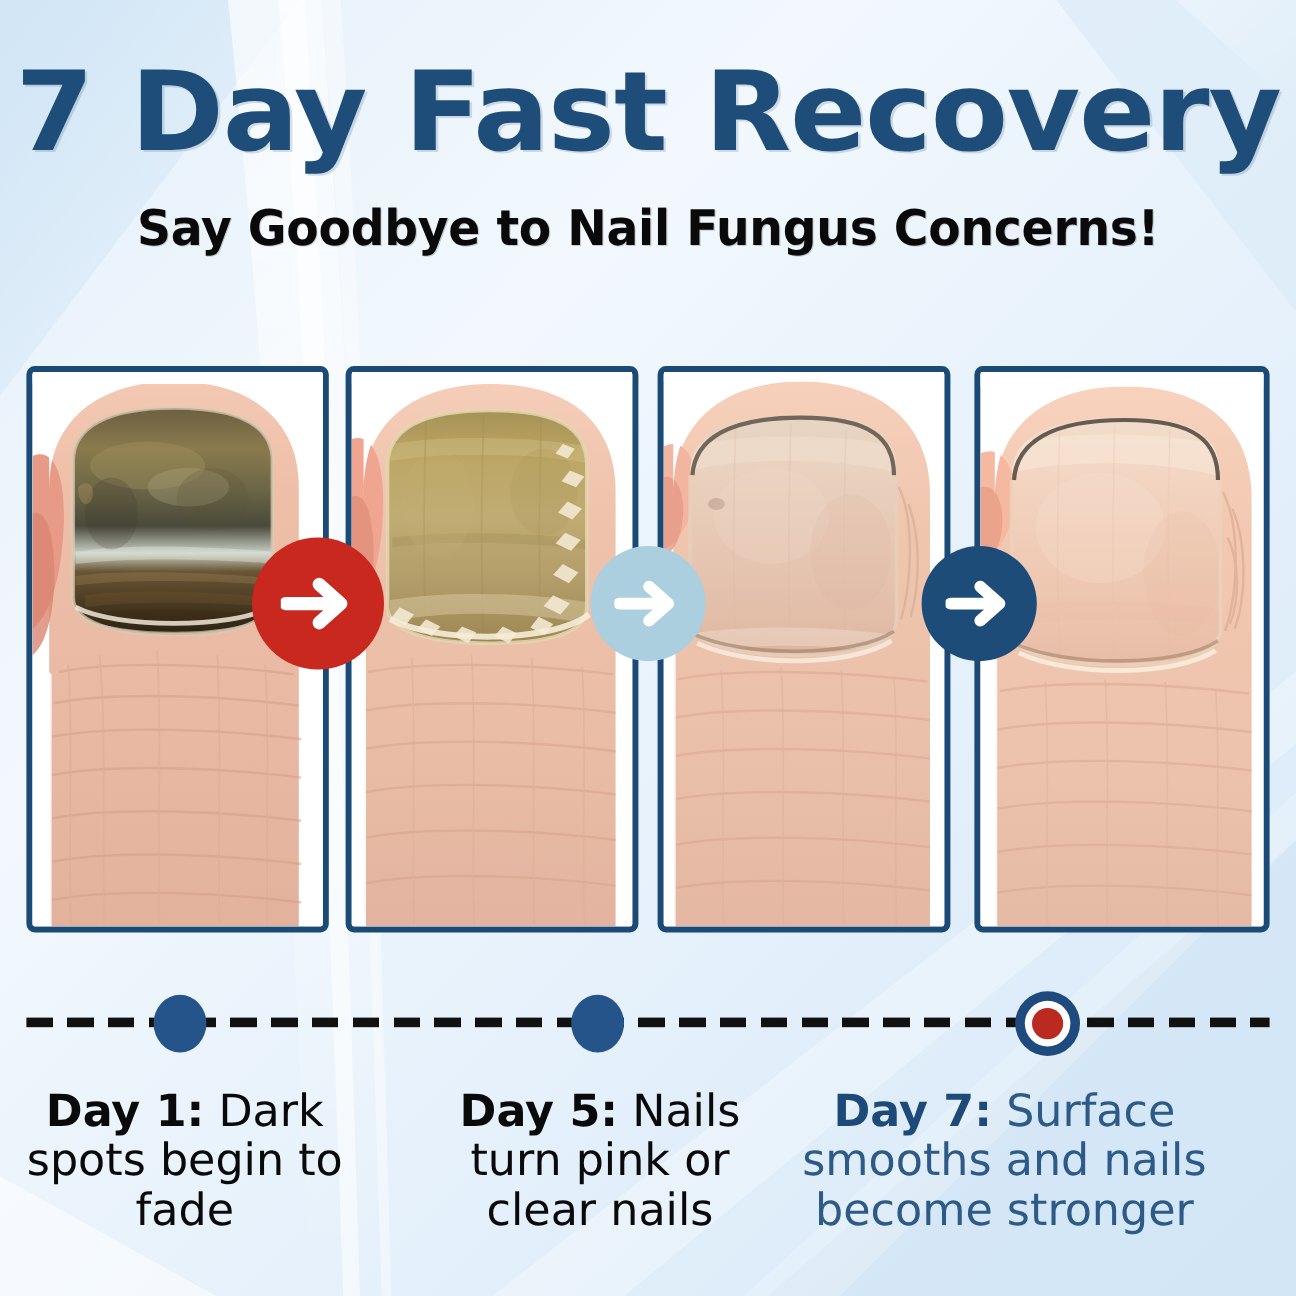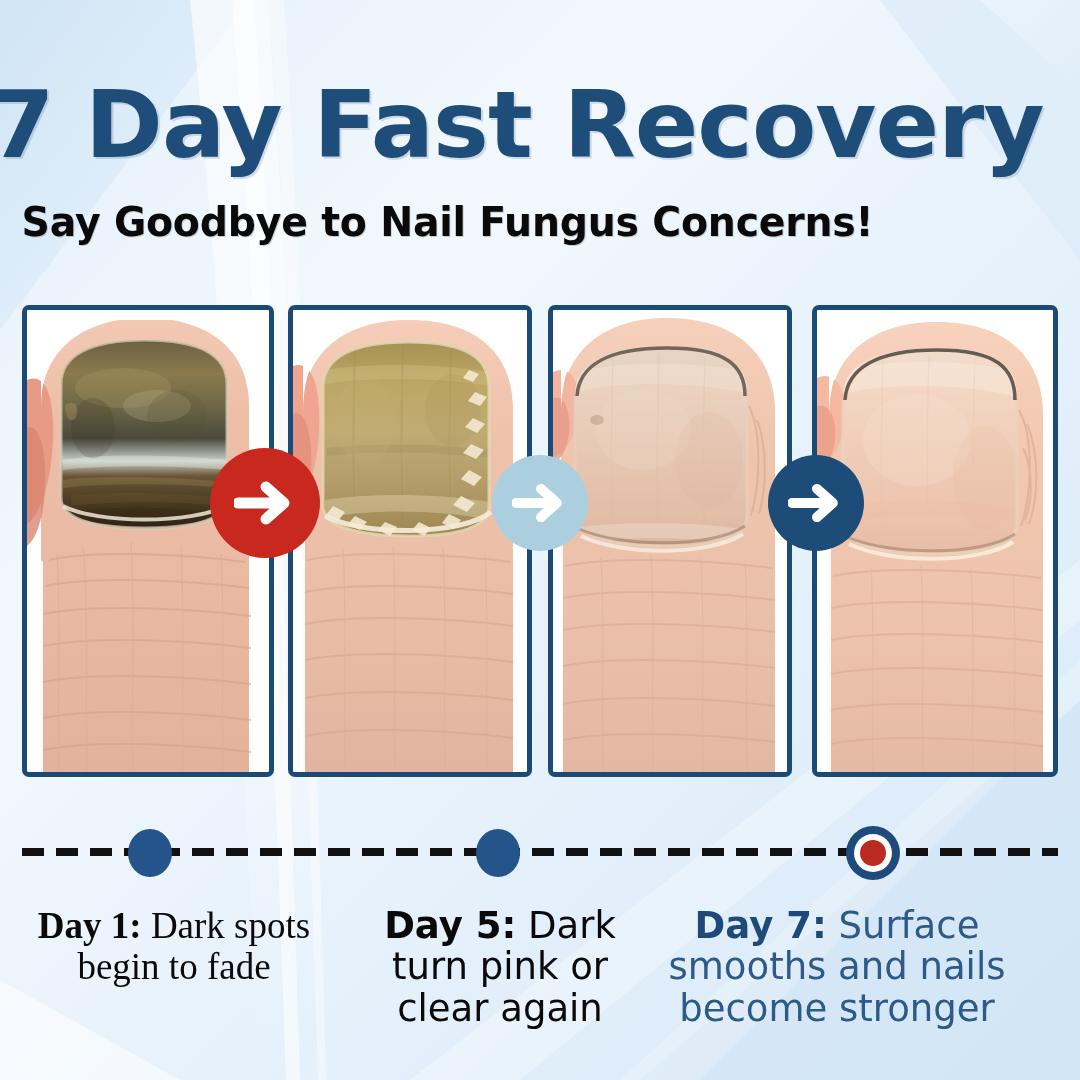--- a/index.html
+++ b/index.html
@@ -8,21 +8,21 @@
     font-family:"Liberation Sans", sans-serif;
     background:#eaf3fb;
     position:relative;
     overflow:hidden;
   }
 
   
   #bg{ position:absolute; inset:0; z-index:0; }
 
   
-  .header{ position:absolute; left:0; right:0; top:0; z-index:3; text-align:left;margin-top:32px; }
+  .header{ position:absolute; left:0; right:0; top:0; z-index:3; text-align:center; }
   .title{
     font-family:"DejaVu Sans","Liberation Sans",sans-serif;
     font-weight:bold;
     font-size:92px;
     letter-spacing:-1px;
     color:#1f4d7a;
     line-height:1;
     margin-top:48px;
     text-shadow: 2px 2px 0 rgba(20,60,100,.16);
     transform:scaleX(1.02);
@@ -79,21 +79,21 @@
   .dot-target .ring-red{ width:26px; height:26px; border-radius:50%; background:#bb2a20; }
 
   
   .captions{ position:absolute; top:905px; left:0; width:1080px; z-index:4; }
   .cap{
     position:absolute; text-align:center;
     font-family:"DejaVu Sans","Liberation Sans",sans-serif;
     font-size:37px; line-height:1.12; font-weight:400;
   }
   .cap .lbl{ font-weight:bold; }
-  .c1{ left:24px;  width:300px; color:#0a0a0a;font-family:Liberation Serif, serif; }
+  .c1{ left:4px;  width:300px; color:#0a0a0a; }
   .c2{ left:350px; width:300px; color:#0a0a0a; }
   .c3{ left:652px; width:370px; color:#2d5a86; }
   .c3 .lbl{ color:#1d4a78; }
 </style>
 </head>
 <body>
 
 <svg id="bg" viewBox="0 0 1080 1080" preserveAspectRatio="none">
   <defs>
     <linearGradient id="bgG" x1="0" y1="0" x2="1" y2="1">
@@ -455,18 +455,18 @@
       <div class="ring-red"></div>
     </div>
   </div>
 </div>
 
 <div class="captions">
   <div class="cap c1">
     <span class="lbl">Day 1:</span><span> Dark spots begin to fade</span>
   </div>
   <div class="cap c2">
-    <span class="lbl">Day 5:</span><span> Dark turn pink or clear again</span>
+    <span class="lbl">Day 5:</span><span> Nails turn pink or clear nails</span>
   </div>
   <div class="cap c3">
     <span class="lbl">Day 7:</span><span> Surface smooths and nails become stronger</span>
   </div>
 </div>
 
 </body></html>

